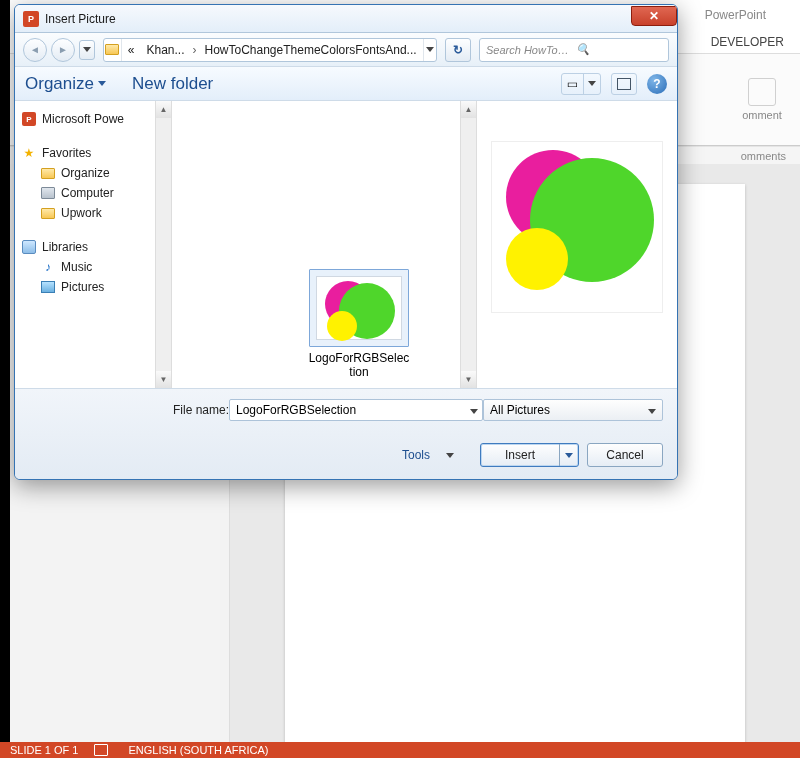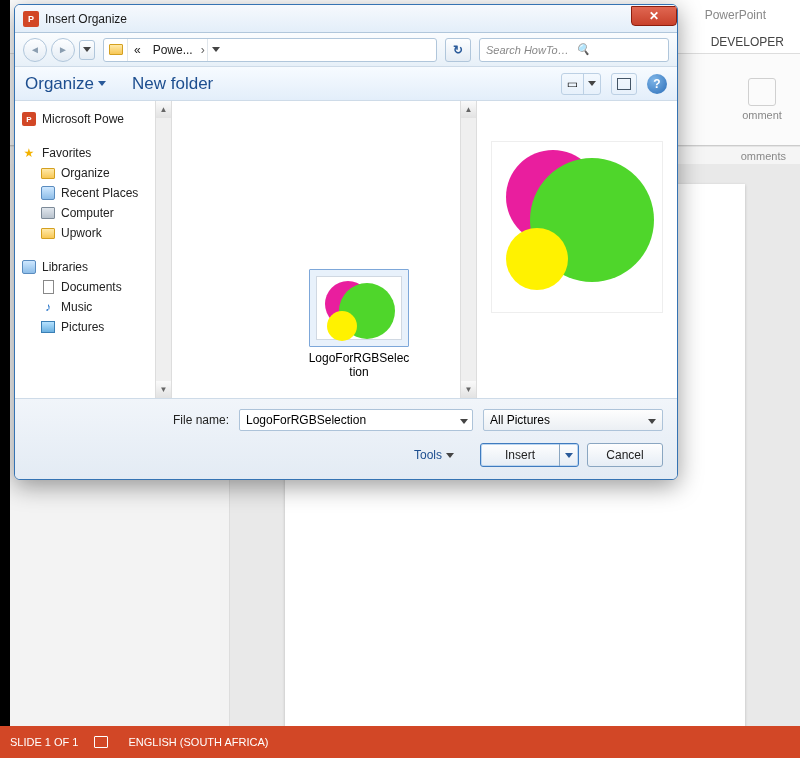--- a/index.html
+++ b/index.html
@@ -13,21 +13,21 @@
 .pp-ribbon-group{display:flex;flex-direction:column;align-items:center;justify-content:center;min-width:60px;color:#888;font-size:11px}
 .pp-ribbon-icon{width:28px;height:28px;border:1px solid #d0d0d0;border-radius:3px;margin-bottom:3px;display:flex;align-items:center;justify-content:center}
 .pp-ribbon-sub{height:18px;background:#f5f5f5;border-top:1px solid #e5e5e5;color:#888;text-align:right;padding-right:14px;font-size:11px;line-height:18px}
 .pp-body{display:flex;height:calc(100% - 164px)}
 .pp-nav{width:220px;background:#f3f3f3;border-right:1px solid #ddd}
 .pp-thumb{margin:12px 16px;width:180px;height:100px;background:#fff;border:1px solid #ccc}
 .pp-slide-area{flex:1;background:#e9e9e9;display:flex;align-items:flex-start;justify-content:center;padding:20px}
 .pp-slide{width:460px;height:560px;background:#fff;box-shadow:0 1px 3px rgba(0,0,0,.2)}
 
 
-.statusbar{position:absolute;left:0;right:0;bottom:0;height:32px;background:#d24726;color:#fff;font-size:11px;display:flex;align-items:center;padding:0 10px;gap:16px}
+.statusbar{position:absolute;left:0;right:0;bottom:0;height:16px;background:#d24726;color:#fff;font-size:11px;display:flex;align-items:center;padding:0 10px;gap:16px}
 .statusbar .sb-icon{width:14px;height:12px;border:1px solid #fff;border-radius:1px;display:inline-block;margin-right:4px}
 
 
 .dialog{position:absolute;left:14px;top:4px;width:664px;height:476px;background:#fff;border:1px solid #3573b3;border-radius:6px;box-shadow:0 6px 24px rgba(0,0,0,.4);display:flex;flex-direction:column;overflow:hidden}
 .dlg-title{height:28px;background:linear-gradient(#f6f9fd,#e3eef9);display:flex;align-items:center;padding:0 0 0 8px;border-bottom:1px solid #b0c6db}
 .dlg-title .ic{width:16px;height:16px;background:#d24726;margin-right:6px;display:flex;align-items:center;justify-content:center;color:#fff;font-size:9px;font-weight:bold;border-radius:2px}
 .dlg-title .ttl{flex:1;color:#1a1a1a;font-size:12px}
 .dlg-title .wbtns{display:flex}
 .dlg-title .wbtn{width:28px;height:20px;display:flex;align-items:center;justify-content:center;margin-top:-6px}
 .dlg-title .close{width:46px;background:linear-gradient(#e06752,#c8412b);border:1px solid #8c1e0e;border-radius:0 0 4px 4px;color:#fff;font-weight:bold}
@@ -84,28 +84,28 @@
 .preview-pane{width:200px;background:#fff;display:flex;align-items:flex-start;justify-content:center;padding-top:40px}
 .preview-img{width:172px;height:172px;background:#fff;position:relative;border:1px solid #eee}
 
 
 .circ{position:absolute;border-radius:50%}
 .c-mag{background:#e91e9e}
 .c-grn{background:#4fd62b}
 .c-yel{background:#fff200}
 
 .dlg-foot{background:linear-gradient(#f1f5fa,#e3ebf4);border-top:1px solid #cedbe8;padding:10px 14px 12px}
-.foot-row{display:flex;align-items:center;margin-bottom:12px;gap:10px}
+.foot-row{display:flex;align-items:center;margin-bottom:22px;}
 .foot-lbl{width:200px;text-align:right;color:#222;font-size:12px}
 .fname{flex:1;height:22px;border:1px solid #adc3d9;border-radius:2px;background:#fff;display:flex;align-items:center;padding:0 6px;font-size:12px;position:relative}
 .fname .dd{position:absolute;right:4px;color:#555}
 .filter-sel{width:180px;height:22px;border:1px solid #adc3d9;border-radius:2px;background:linear-gradient(#fefefe,#ebeff4);display:flex;align-items:center;padding:0 6px;font-size:12px;position:relative}
 .filter-sel .dd{position:absolute;right:6px;color:#555}
 .foot-btns{display:flex;justify-content:flex-end;align-items:center;gap:8px}
-.tools-link{color:#1d4e8f;margin-right:18px;display:flex;align-items:center;gap:4px}
+.tools-link{color:#1d4e8f;margin-right:18px;display:flex;align-items:center;gap:16px}
 .btn{height:24px;border:1px solid #8aa6c1;border-radius:3px;background:linear-gradient(#fefefe,#e6edf5);display:flex;align-items:center;justify-content:center;font-size:12px;color:#222;padding:0 4px;min-width:76px}
 .btn.split{padding:0;min-width:90px}
 .btn.split .main{flex:1;display:flex;align-items:center;justify-content:center;border-right:1px solid #8aa6c1;height:100%;padding:0 24px}
 .btn.split .drop{width:18px;display:flex;align-items:center;justify-content:center;color:#3a6ea5}
 .btn.primary{border-color:#3f7bbf;box-shadow:0 0 0 1px #bcd6f0 inset}
 
 .tri-down{width:0;height:0;border-left:4px solid transparent;border-right:4px solid transparent;border-top:5px solid #444;display:inline-block}
 .tri-down.blue{border-top-color:#2a5a9a}
 .chev{font-size:10px}
 </style>
@@ -138,43 +138,44 @@
 
 <div class="statusbar">
   <span>SLIDE 1 OF 1</span>
   <span class="sb-icon"></span>
   <span>ENGLISH (SOUTH AFRICA)</span>
 </div>
 
 <div class="dialog">
   <div class="dlg-title">
     <div class="ic">P</div>
-    <div class="ttl">Insert Organize</div>
+    <div class="ttl">Insert Picture</div>
     <div class="wbtns">
       <div class="wbtn close">✕</div>
     </div>
   </div>
 
   <div class="dlg-nav">
     <div class="navbtn">
         <span class="chev">◄</span>
       </div>
     <div class="navbtn">
         <span class="chev">►</span>
       </div>
     <div class="navbtn small">
         <span class="tri-down"></span>
       </div>
     <div class="breadcrumb">
       <div class="bc-ic">
           <div class="folder"></div>
         </div>
       <span class="bc-seg">«</span>
-      <span class="bc-seg">Powe...</span>
+      <span class="bc-seg">Khan...</span>
       <span class="bc-sep">›</span>
+      <span class="bc-seg">HowToChangeThemeColorsFontsAnd...</span>
       <div class="bc-drop">
           <span class="tri-down"></span>
         </div>
     </div>
     <div class="refresh">↻</div>
     <div class="searchbox">
       <span>Search HowToChangeThemeC...</span>
       <span class="sic">🔍</span>
     </div>
   </div>
@@ -216,51 +217,37 @@
       <div class="tree-row">
         <span class="indent"></span>
           <span class="tree-ic">
             <span class="folder"></span>
           </span>
         <span>Organize</span>
       </div>
       <div class="tree-row">
         <span class="indent"></span>
           <span class="tree-ic">
-            <span class="lib-ic"></span>
-          </span>
-        <span>Recent Places</span>
-      </div>
-      <div class="tree-row">
-        <span class="indent"></span>
-          <span class="tree-ic">
             <span class="comp-ic"></span>
           </span>
         <span>Computer</span>
       </div>
       <div class="tree-row">
         <span class="indent"></span>
           <span class="tree-ic">
             <span class="folder"></span>
           </span>
         <span>Upwork</span>
       </div>
       <div style="height:14px"></div>
       <div class="tree-row hd">
         <span class="tree-ic">
             <span class="lib-ic"></span>
           </span>
         <span>Libraries</span>
-      </div>
-      <div class="tree-row">
-        <span class="indent"></span>
-          <span class="tree-ic">
-            <span class="doc-ic"></span>
-          </span>
-        <span>Documents</span>
       </div>
       <div class="tree-row">
         <span class="indent"></span>
           <span class="tree-ic music-ic">♪</span>
         <span>Music</span>
       </div>
       <div class="tree-row">
         <span class="indent"></span>
           <span class="tree-ic">
             <span class="pic-ic"></span>

